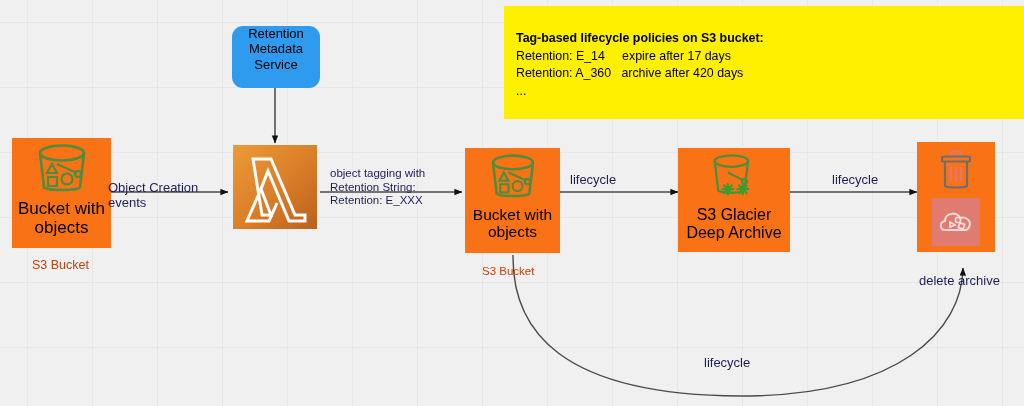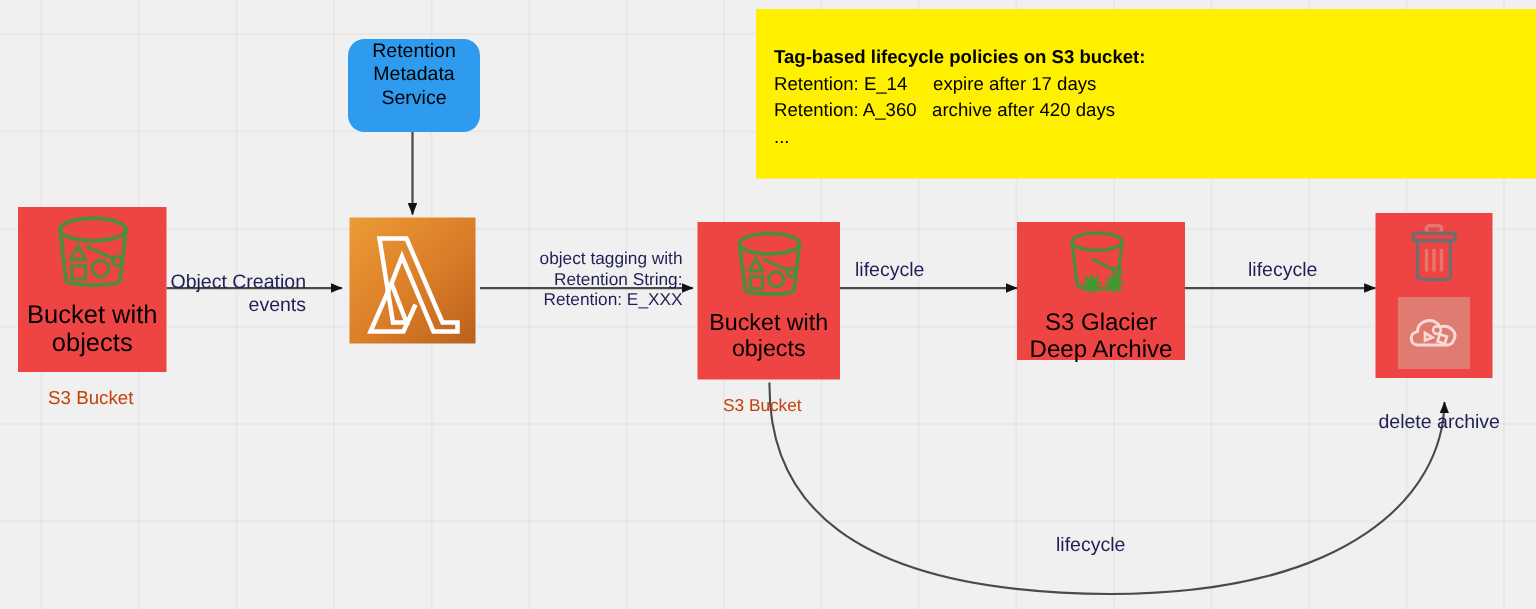--- a/index.html
+++ b/index.html
@@ -24,21 +24,21 @@
     left: 0; top: 0;
     width: 1024px;
     height: 406px;
   }
   .node {
     position: absolute;
     box-sizing: border-box;
   }
   
   .card {
-    background: #ef4444;
+    background: #f97316;
     display: flex;
     flex-direction: column;
     align-items: center;
     justify-content: flex-start;
   }
   .card-title {
     text-align: center;
     color: #000000;
     line-height: 1.12;
     font-weight: 400;
@@ -71,21 +71,21 @@
   }
   .note-title { font-weight: bold; }
   .note-row { white-space: pre; }
   
   .edge-label {
     position: absolute;
     color: #1f1f56;
     font-size: 13px;
     line-height: 1.18;
     white-space: pre;
-    text-align: right;
+    text-align: left;
   }
   .edge-label.small { font-size: 11.5px; }
   svg { overflow: visible; }
 </style>
 </head>
 <body>
 
 <svg id="canvas" width="1024" height="406" viewBox="0 0 1024 406">
   <defs>
     <marker id="ah" markerWidth="9" markerHeight="9" refX="7.6" refY="3.2" orient="auto" markerUnits="userSpaceOnUse">
@@ -161,21 +161,21 @@
       <circle cx="38" cy="35" r="5.5" fill="none" stroke="#4E8C3E" stroke-width="2.4"></circle>
       <line x1="28" y1="20" x2="48" y2="29" stroke="#4E8C3E" stroke-width="2.4"></line>
       <circle cx="49" cy="30" r="3" fill="none" stroke="#4E8C3E" stroke-width="2.4"></circle>
     </svg>
   </span>
   <span class="card-title" style="white-space:pre-line; font-size:15.5px; margin-top:2px;">Bucket with
 objects</span>
 </div>
 <div class="caption" style="left:482px; top:265px; font-size:11.5px;">S3 Bucket</div>
 
-<div class="node card" style="left:678px; top:148px; width:112px; height:92px;">
+<div class="node card" style="left:678px; top:148px; width:112px; height:104px;">
   <span style="margin-top:5px;">
     <svg width="58" height="46" viewBox="0 0 66 52">
       <ellipse cx="30" cy="9" rx="19" ry="6.5" fill="none" stroke="#4E8C3E" stroke-width="2.6"></ellipse>
       <path d="M11,9 L15,42 C15,46 45,46 45,42 L49,9" fill="none" stroke="#4E8C3E" stroke-width="2.6"></path>
       <line x1="26" y1="22" x2="44" y2="31" stroke="#4E8C3E" stroke-width="2.3"></line>
       <circle cx="45" cy="32" r="3" fill="none" stroke="#4E8C3E" stroke-width="2.3"></circle>
       <g stroke="#3E9B2F" stroke-width="2.6" stroke-linecap="round">
         <g transform="translate(26,41)">
           <line x1="-6" y1="0" x2="6" y2="0"></line>
           <line x1="0" y1="-6" x2="0" y2="6"></line>

